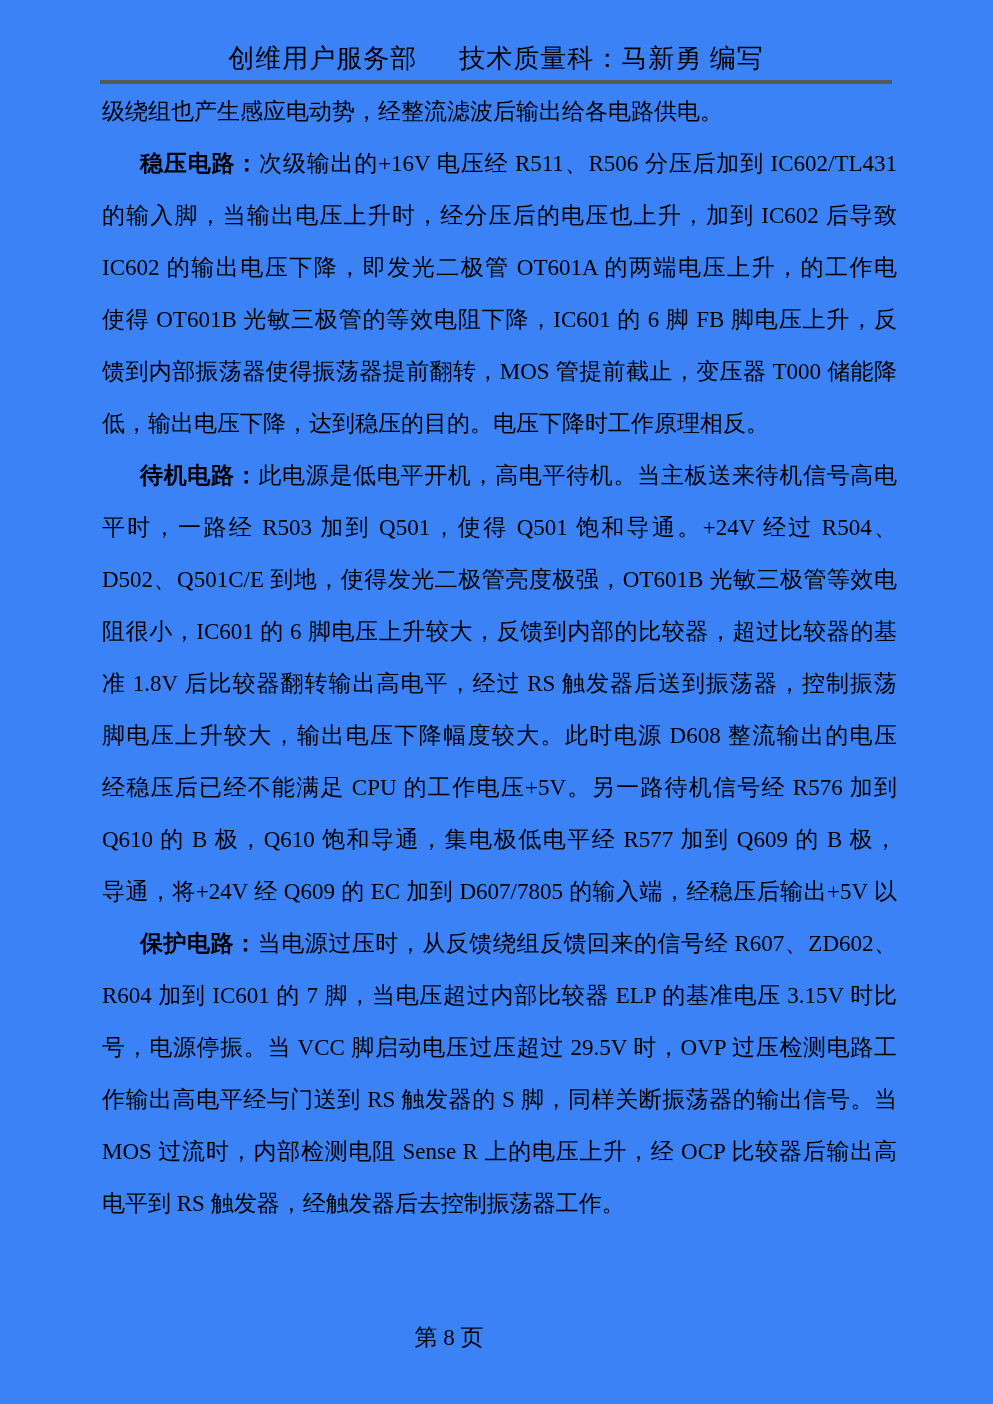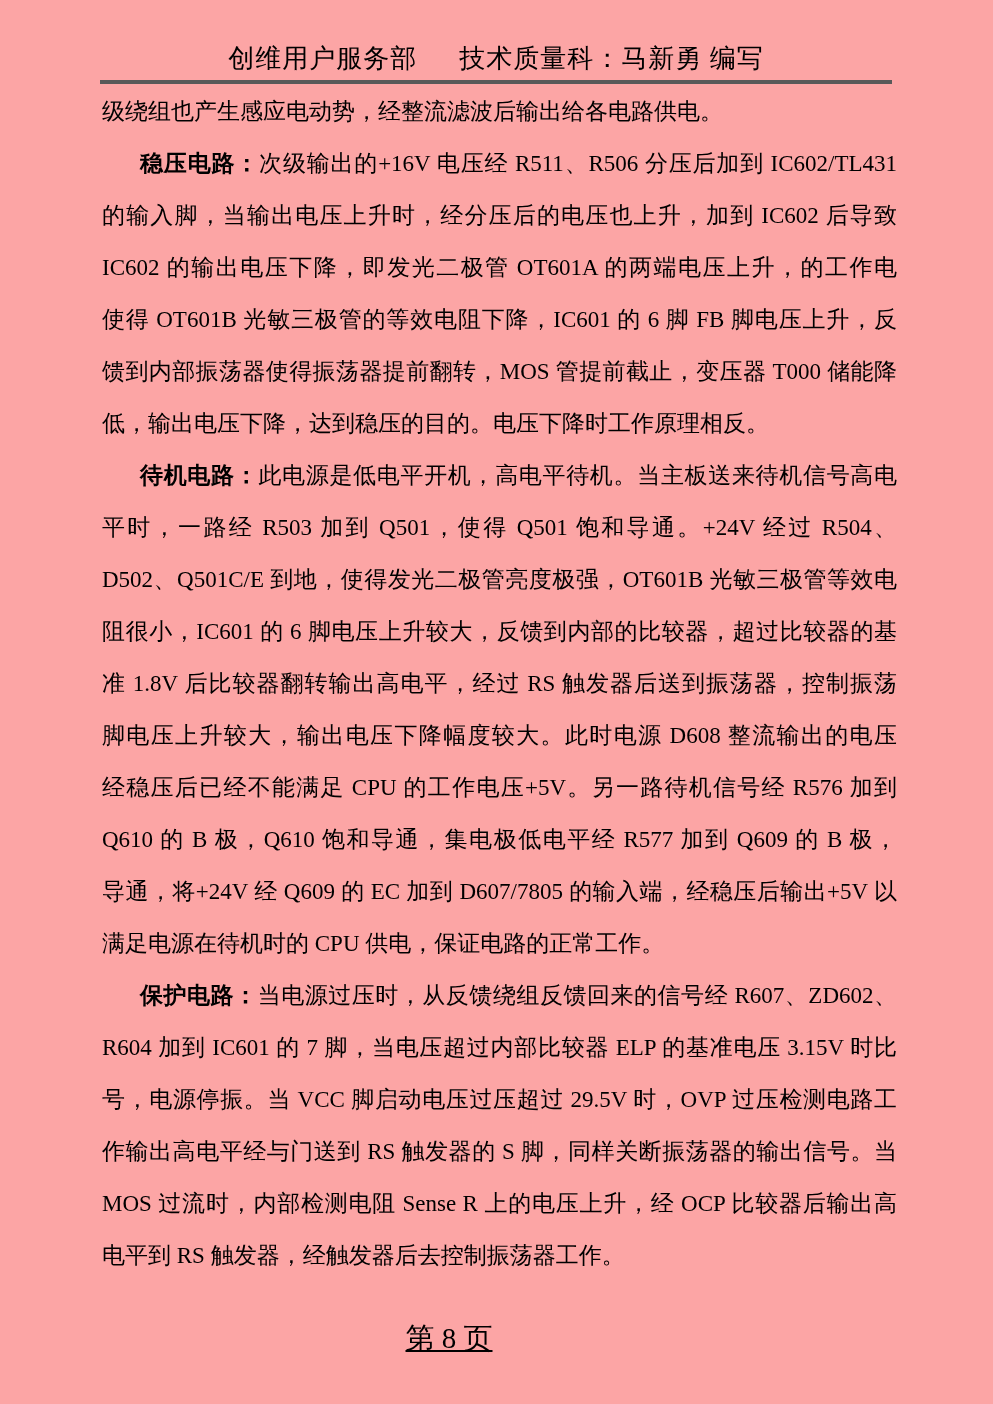--- a/index.html
+++ b/index.html
@@ -4,21 +4,21 @@
 <style>
   html, body {
     margin: 0;
     padding: 0;
     background: #ffffff;
   }
   .page {
     position: relative;
     width: 993px;
     height: 1404px;
-    background: #fca5a5;
+    background: #3b82f6;
     color: #000000;
     font-family: "Liberation Serif", "DejaVu Serif", serif;
     overflow: hidden;
   }
   .header {
     position: absolute;
     top: 40px;
     left: 100px;
     width: 792px;
     height: 38px;
@@ -70,22 +70,21 @@
     margin-top: 34px;
   }
   .footer {
     position: absolute;
     top: 1312px;
     left: 0;
     width: 898px;
     height: 52px;
     line-height: 52px;
     text-align: center;
-    font-size: 29px;
-    text-decoration: underline;
+    font-size: 23px;
   }
 </style>
 </head>
 <body>
 
 <div class="page">
 
   <div class="header">
     <span>创维用户服务部</span><span class="hgap"></span><span>技术质量科：马新勇 编写</span>
   </div>
@@ -107,21 +106,20 @@
       <div>
         <div class="line indent"><b class="para-head">待机电路：</b>此电源是低电平开机，高电平待机。当主板送来待机信号高电</div>
         <div class="line">平时，一路经 R503 加到 Q501，使得 Q501 饱和导通。+24V 经过 R504、OT601A、</div>
         <div class="line">D502、Q501C/E 到地，使得发光二极管亮度极强，OT601B 光敏三极管等效电</div>
         <div class="line">阻很小，IC601 的 6 脚电压上升较大，反馈到内部的比较器，超过比较器的基</div>
         <div class="line">准 1.8V 后比较器翻转输出高电平，经过 RS 触发器后送到振荡器，控制振荡</div>
         <div class="line">脚电压上升较大，输出电压下降幅度较大。此时电源 D608 整流输出的电压</div>
         <div class="line">经稳压后已经不能满足 CPU 的工作电压+5V。另一路待机信号经 R576 加到</div>
         <div class="line">Q610 的 B 极，Q610 饱和导通，集电极低电平经 R577 加到 Q609 的 B 极，Q609</div>
         <div class="line">导通，将+24V 经 Q609 的 EC 加到 D607/7805 的输入端，经稳压后输出+5V 以</div>
-        <div class="line last">满足电源在待机时的 CPU 供电，保证电路的正常工作。</div>
       </div>
       <div>
         <div class="line indent"><b class="para-head">保护电路：</b>当电源过压时，从反馈绕组反馈回来的信号经 R607、ZD602、</div>
         <div class="line">R604 加到 IC601 的 7 脚，当电压超过内部比较器 ELP 的基准电压 3.15V 时比</div>
         <div class="line">号，电源停振。当 VCC 脚启动电压过压超过 29.5V 时，OVP 过压检测电路工</div>
         <div class="line">作输出高电平经与门送到 RS 触发器的 S 脚，同样关断振荡器的输出信号。当</div>
         <div class="line">MOS 过流时，内部检测电阻 Sense R 上的电压上升，经 OCP 比较器后输出高</div>
         <div class="line last">电平到 RS 触发器，经触发器后去控制振荡器工作。</div>
       </div>
     </div>

